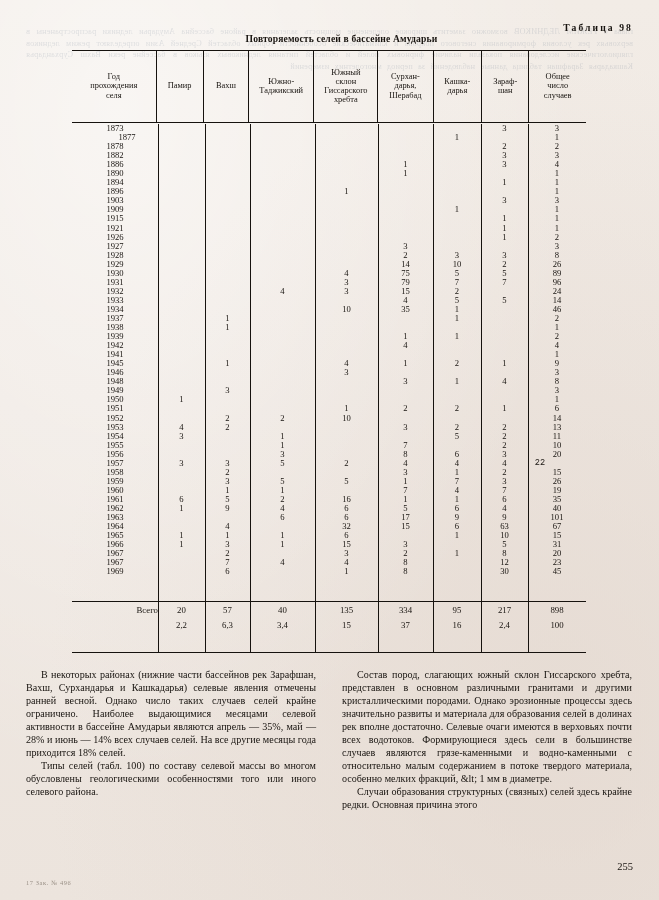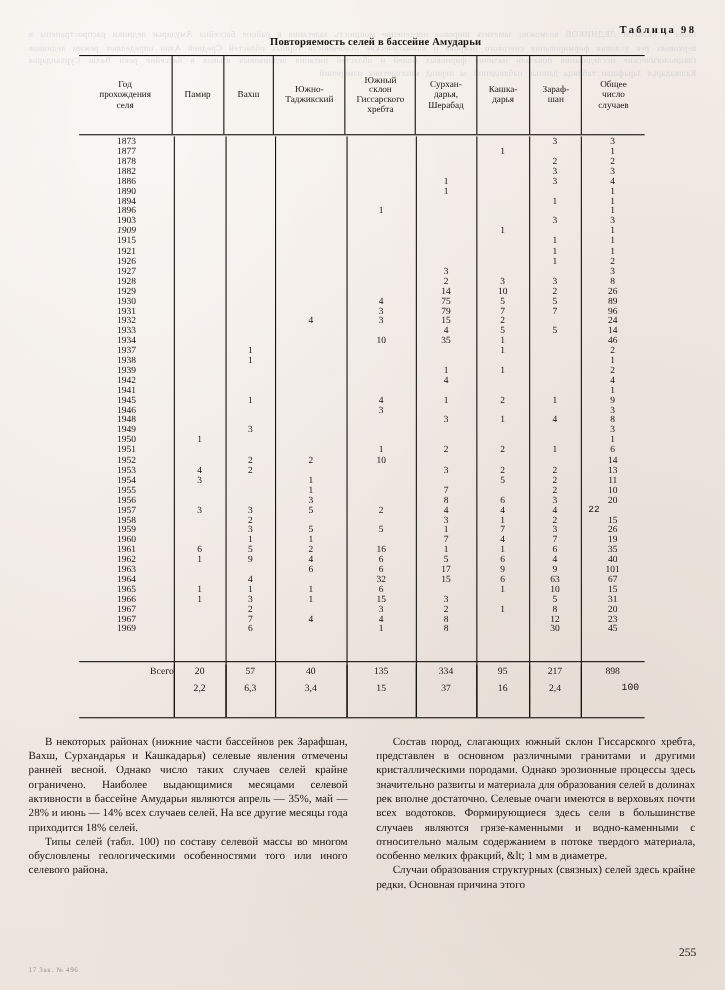--- a/index.html
+++ b/index.html
@@ -182,21 +182,21 @@
     <div class="vline" style="left:361px"></div>
     <div class="vline" style="left:409px"></div>
     <div class="vline" style="left:456px"></div>
     <div class="rows" id="rows-host">
         <div class="row">
           <div class="cell c-year" style="left: 0px; width: 86px;">1873</div>
           <div class="cell" style="left: 409px; width: 47px;">3</div>
           <div class="cell" style="left: 456px; width: 58px;">3</div>
         </div>
         <div class="row">
-          <div class="cell c-year" style="left: 0px; width: 86px;">1877</div>
+          <div class="cell c-year" style="left: 12px; width: 86px;">1877</div>
           <div class="cell" style="left: 361px; width: 48px;">1</div>
           <div class="cell" style="left: 456px; width: 58px;">1</div>
         </div>
         <div class="row">
           <div class="cell c-year" style="left: 0px; width: 86px;">1878</div>
           <div class="cell" style="left: 409px; width: 47px;">2</div>
           <div class="cell" style="left: 456px; width: 58px;">2</div>
         </div>
         <div class="row">
           <div class="cell c-year" style="left: 0px; width: 86px;">1882</div>
@@ -223,21 +223,21 @@
           <div class="cell c-year" style="left: 0px; width: 86px;">1896</div>
           <div class="cell" style="left: 243px; width: 63px;">1</div>
           <div class="cell" style="left: 456px; width: 58px;">1</div>
         </div>
         <div class="row">
           <div class="cell c-year" style="left: 0px; width: 86px;">1903</div>
           <div class="cell" style="left: 409px; width: 47px;">3</div>
           <div class="cell" style="left: 456px; width: 58px;">3</div>
         </div>
         <div class="row">
-          <div class="cell c-year" style="left: 0px; width: 86px; font-style: italic;">1909</div>
+          <div class="cell c-year" style="left: 0px; width: 86px;">1909</div>
           <div class="cell" style="left: 361px; width: 48px;">1</div>
           <div class="cell" style="left: 456px; width: 58px;">1</div>
         </div>
         <div class="row">
           <div class="cell c-year" style="left: 0px; width: 86px;">1915</div>
           <div class="cell" style="left: 409px; width: 47px;">1</div>
           <div class="cell" style="left: 456px; width: 58px;">1</div>
         </div>
         <div class="row">
           <div class="cell c-year" style="left: 0px; width: 86px;">1921</div>
@@ -561,21 +561,21 @@
           <div class="cell" style="left: 456px; width: 58px;">898</div>
         </div>
         <div class="totrow" style="margin-top: 2px;">
           <div class="cell" style="left: 86px; width: 47px;">2,2</div>
           <div class="cell" style="left: 133px; width: 45px;">6,3</div>
           <div class="cell" style="left: 178px; width: 65px;">3,4</div>
           <div class="cell" style="left: 243px; width: 63px;">15</div>
           <div class="cell" style="left: 306px; width: 55px;">37</div>
           <div class="cell" style="left: 361px; width: 48px;">16</div>
           <div class="cell" style="left: 409px; width: 47px;">2,4</div>
-          <div class="cell" style="left: 472px; width: 58px; font-family: Liberation Mono, monospace;">100</div>
+          <div class="cell" style="left: 456px; width: 58px;">100</div>
         </div>
       </div>
   </div>
 
   <div class="rule-end"></div>
 
   <div class="cols">
     <div class="col">
       <p class="ind">В некоторых районах (нижние части бассейнов рек Зарафшан, Вахш, Сурхандарья и Кашкадарья) селевые явления отмечены ранней весной. Однако число таких случаев селей крайне ограничено. Наиболее выдающимися месяцами селевой активности в бассейне Амударьи являются апрель — 35%, май — 28% и июнь — 14% всех случаев селей. На все другие месяцы года приходится 18% селей.</p>
       <p class="ind">Типы селей (табл. 100) по составу селевой массы во многом обусловлены геологическими особенностями того или иного селевого района.</p>

